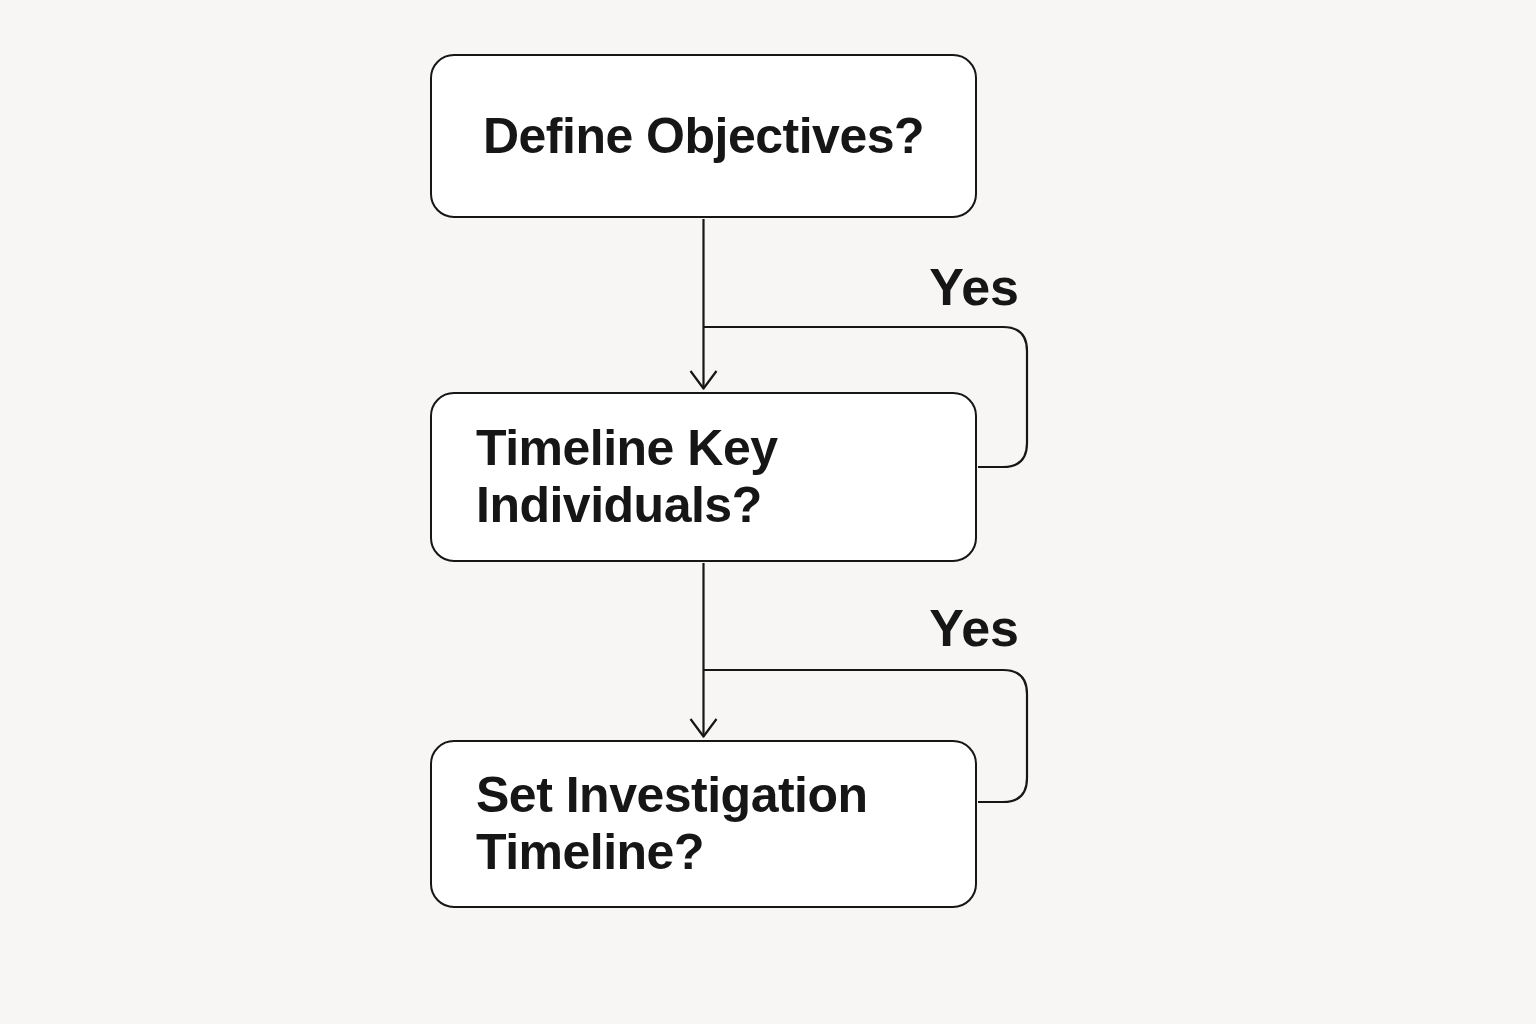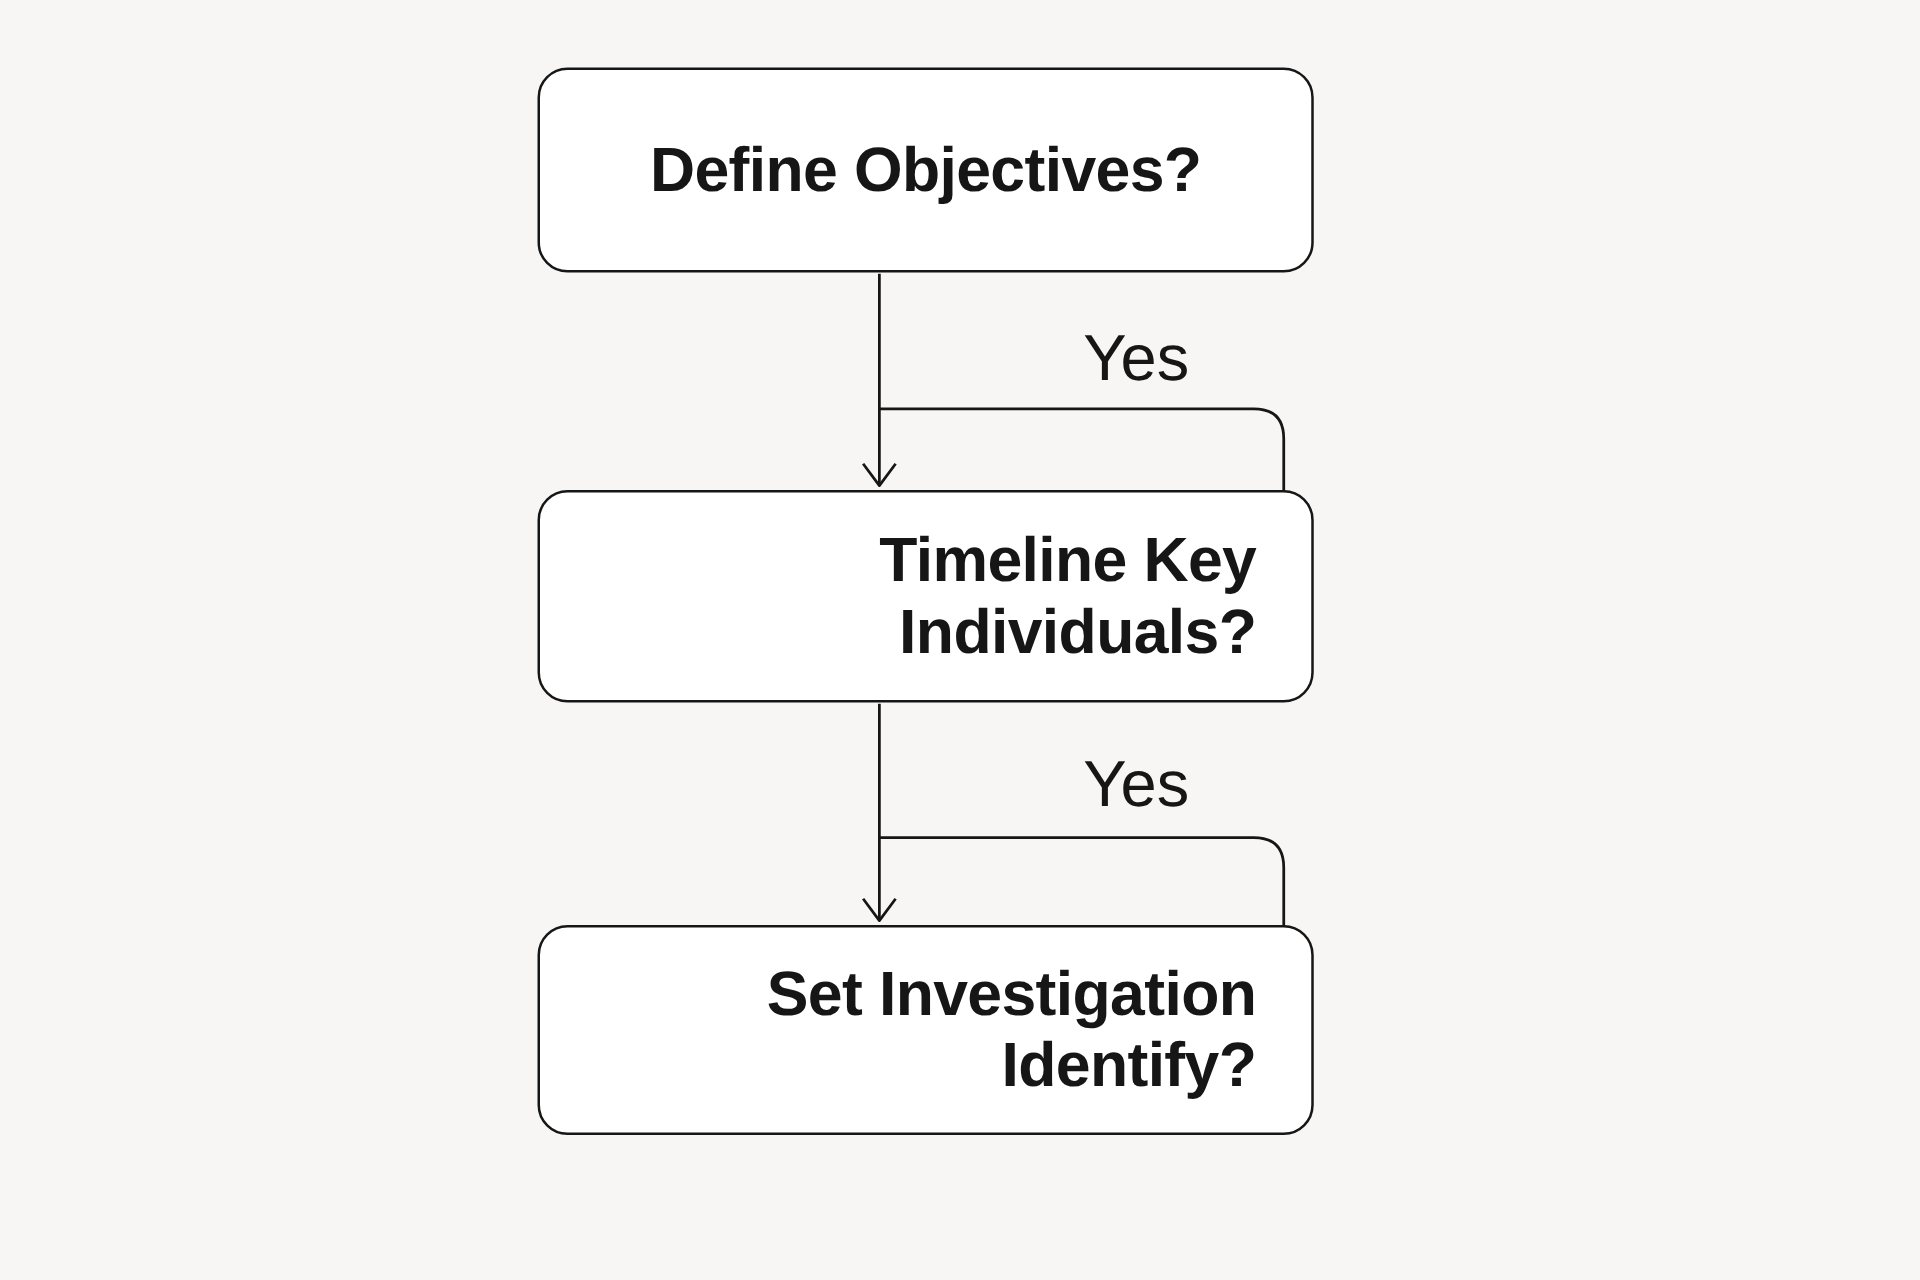--- a/index.html
+++ b/index.html
@@ -22,46 +22,46 @@
   }
   .connector-layer {
     position: absolute;
     left: 0; top: 0;
     width: 1536px; height: 1024px;
     color: var(--stroke);
   }
   .node {
     position: absolute;
     left: 430px;
-    width: 621px;
+    width: 547px;
     background: var(--node-fill);
     border: 2.5px solid var(--stroke);
     border-radius: 24px;
     display: flex;
     align-items: center;
     justify-content: center;
-    text-align: right;
+    text-align: left;
     padding: 0 44px;
   }
   .node-label {
     font-size: 50px;
     font-weight: 700;
     letter-spacing: -0.5px;
     line-height: 1.14;
     color: var(--text);
   }
   .node-1 { top: 54px;  height: 164px; }
   .node-2 { top: 392px; height: 170px; }
   .node-3 { top: 740px; height: 168px; }
   .edge-label {
     position: absolute;
     width: 220px;
-    text-align: center;
+    text-align: right;
     font-size: 52px;
-    font-weight: 400;
+    font-weight: 700;
     color: var(--text);
     line-height: 1;
   }
   .edge-label-1 { left: 799px; top: 261px; }
   .edge-label-2 { left: 799px; top: 602px; }
 </style>
 </head>
 <body>
 
 <div class="canvas">
@@ -79,20 +79,20 @@
 
   <div class="node node-1">
     <span class="node-label">Define Objectives?</span>
   </div>
 
   <div class="node node-2">
     <span class="node-label">Timeline Key Individuals?</span>
   </div>
 
   <div class="node node-3">
-    <span class="node-label">Set Investigation Identify?</span>
+    <span class="node-label">Set Investigation Timeline?</span>
   </div>
 
   <div class="edge-label edge-label-1">Yes</div>
 
   <div class="edge-label edge-label-2">Yes</div>
 
 </div>
 
 </body></html>

